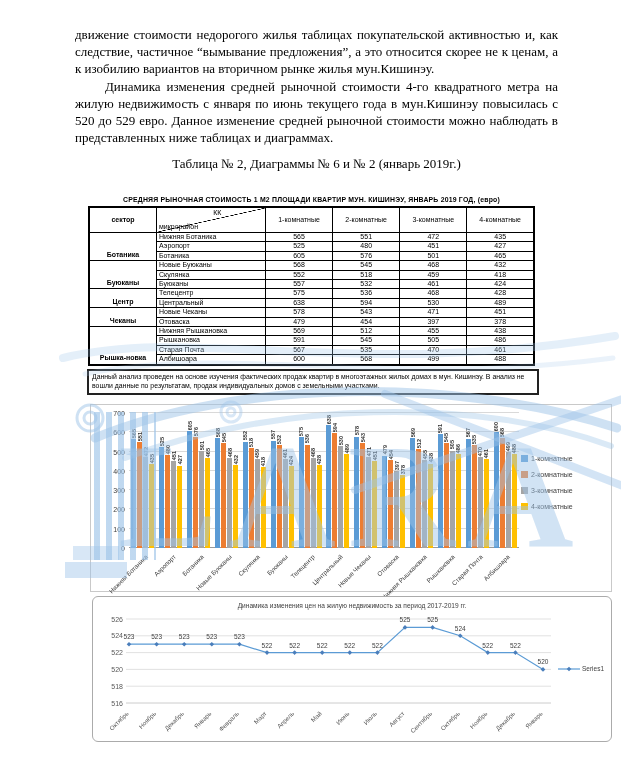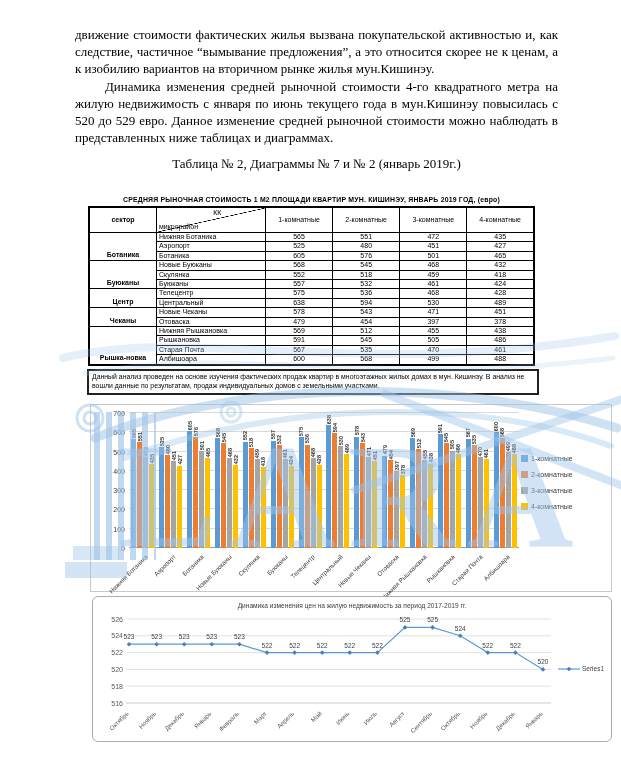--- a/index.html
+++ b/index.html
@@ -63,23 +63,23 @@
   .wm-cols{position:absolute;left:94px;top:412px;width:62px;height:148px;
            background:repeating-linear-gradient(90deg,rgba(158,196,232,.65) 0 6px,transparent 6px 12px);}
   .wm-svg{position:absolute;left:55px;top:318px;width:566px;height:292px;overflow:visible;}
 </style>
 </head>
 <body>
 
 <div class="page">
 
   <div class="textblock">
-    <p class="para">движение стоимости фактических жилья вызвана покупательской активностью и, как следствие, частичное “вымывание предложения”, а это относится скорее не к ценам, а к изобилию вариантов на вторичном рынке жилья мун.Кишинэу.</p>
+    <p class="para">движение стоимости недорогого жилья таблицах покупательской активностью и, как следствие, частичное “вымывание предложения”, а это относится скорее не к ценам, а к изобилию вариантов на вторичном рынке жилья мун.Кишинэу.</p>
     <p class="para indent">Динамика изменения средней рыночной стоимости 4-го квадратного метра на жилую недвижимость с января по июнь текущего года в мун.Кишинэу повысилась с 520 до 529 евро. Данное изменение средней рыночной стоимости можно наблюдать в представленных ниже таблицах и диаграммах.</p>
-    <p class="para caption">Таблица № 2, Диаграммы № 7 и № 2 (январь 2019г.)</p>
+    <p class="para caption">Таблица № 2, Диаграммы № 6 и № 2 (январь 2019г.)</p>
   </div>
 
   <div class="tablewrap">
     <div class="tabletitle">СРЕДНЯЯ РЫНОЧНАЯ СТОИМОСТЬ 1 М2 ПЛОЩАДИ КВАРТИР МУН. КИШИНЭУ, ЯНВАРЬ 2019 ГОД, (евро)</div>
     <table class="pricetable">
       <thead>
         <tr>
           <th class="sector-h">сектор</th>
           <th class="diag">
             <span class="kk">КК</span>

